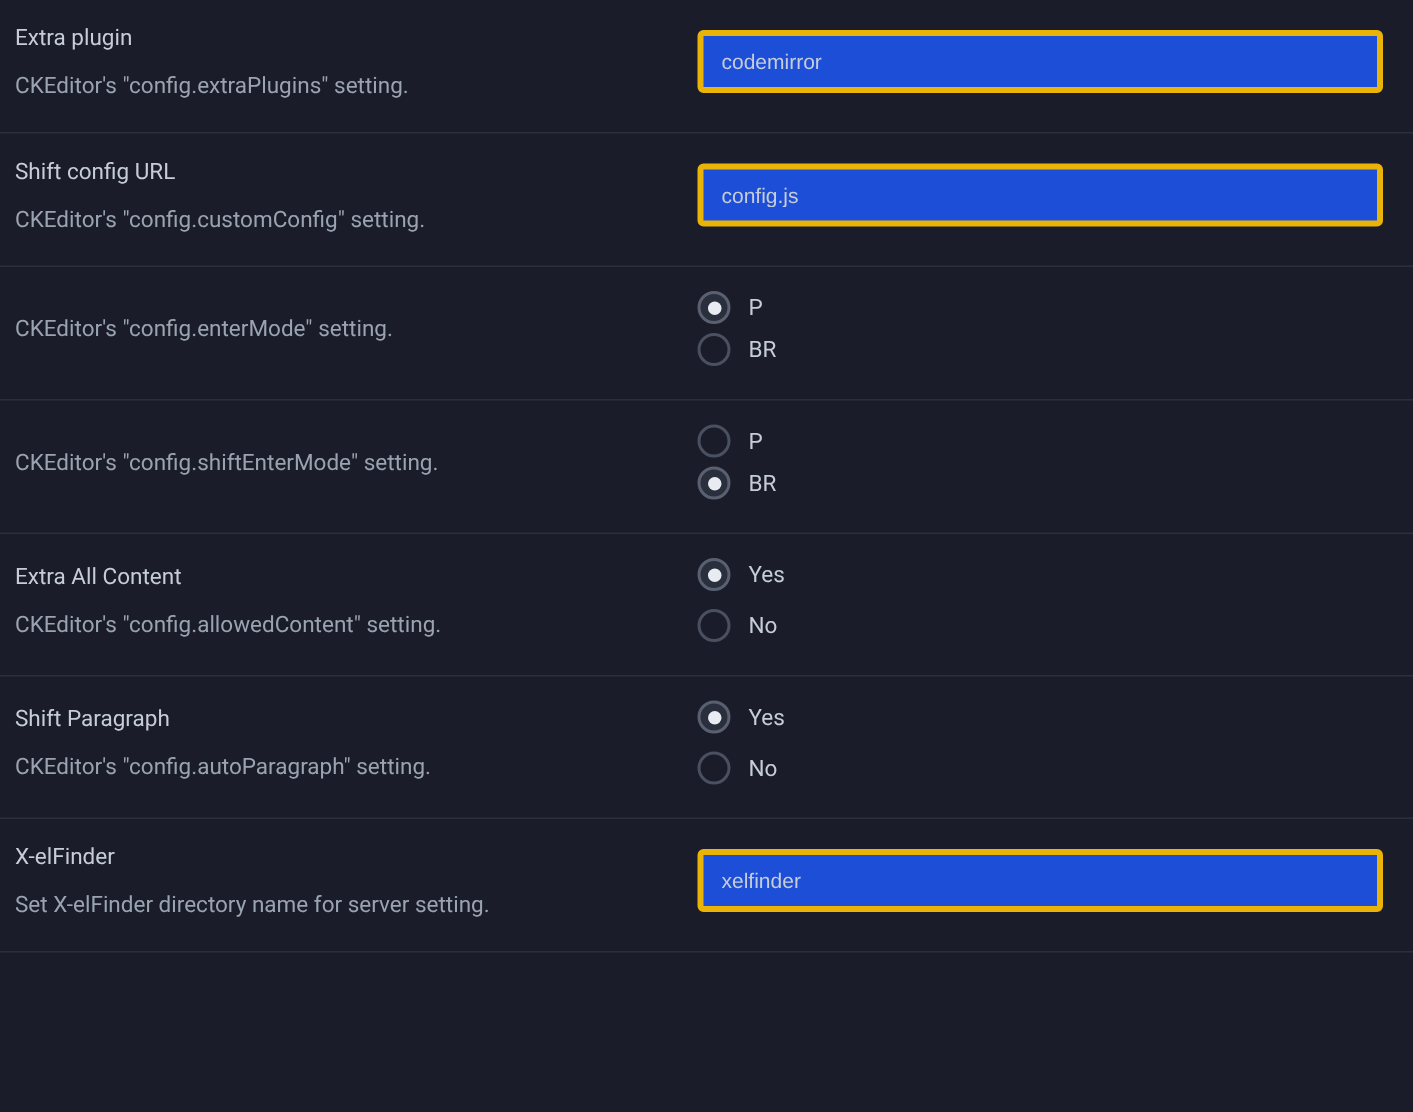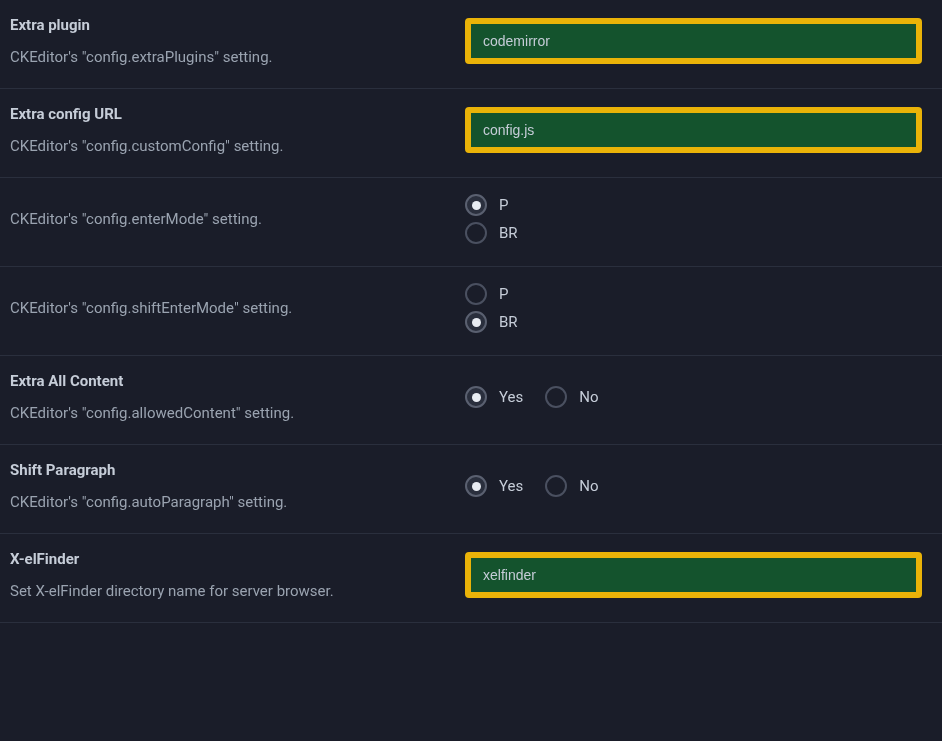--- a/index.html
+++ b/index.html
@@ -27,48 +27,48 @@
       padding-right: 10px;
     }
     .setting-input-col {
       flex: 1;
       padding-right: 10px;
     }
     .setting-title {
       color: #c6cdd8;
       font-size: 15px;
       margin-bottom: 14px;
-      font-weight: 700;
+      font-weight: 400;
     }
     .setting-description {
       color: #9aa3b0;
       font-size: 15px;
       font-weight: 400;
     }
     .text-input {
       width: 100%;
-      background-color: #14532d;
-      border: 6px solid #eab308;
+      background-color: #1d4ed8;
+      border: 4px solid #eab308;
       border-radius: 4px;
       padding: 9px 12px;
       color: #c6cdd8;
       font-size: 14px;
       outline: none;
     }
     .text-input::placeholder {
       color: #6b7280;
     }
     .radio-group {
       display: flex;
       flex-direction: column;
       gap: 6px;
     }
     .radio-group.horizontal {
-      flex-direction: row;
-      gap: 22px;
+      flex-direction: column;
+      gap: 12px;
       text-align: right;
     }
     .radio-option {
       display: flex;
       align-items: center;
       gap: 12px;
       cursor: pointer;
     }
     .radio-circle {
       width: 22px;
@@ -104,21 +104,21 @@
     <div class="setting-title">Extra plugin</div>
     <div class="setting-description">CKEditor's "config.extraPlugins" setting.</div>
   </div>
   <div class="setting-input-col">
     <input type="text" class="text-input" value="codemirror" style="">
   </div>
 </div>
 
 <div class="settings-section">
   <div class="setting-label-col">
-    <div class="setting-title">Extra config URL</div>
+    <div class="setting-title">Shift config URL</div>
     <div class="setting-description">CKEditor's "config.customConfig" setting.</div>
   </div>
   <div class="setting-input-col">
     <input type="text" class="text-input" value="config.js" style="">
   </div>
 </div>
 
 <div class="settings-section">
   <div class="setting-label-col">
     <div class="setting-description">CKEditor's "config.enterMode" setting.</div>
@@ -189,18 +189,18 @@
         <div class="radio-circle"></div>
         <span class="radio-label">No</span>
       </div>
     </div>
   </div>
 </div>
 
 <div class="settings-section">
   <div class="setting-label-col">
     <div class="setting-title">X-elFinder</div>
-    <div class="setting-description">Set X-elFinder directory name for server browser.</div>
+    <div class="setting-description">Set X-elFinder directory name for server setting.</div>
   </div>
   <div class="setting-input-col">
     <input type="text" class="text-input" value="xelfinder" style="">
   </div>
 </div>
 
 </body></html>

